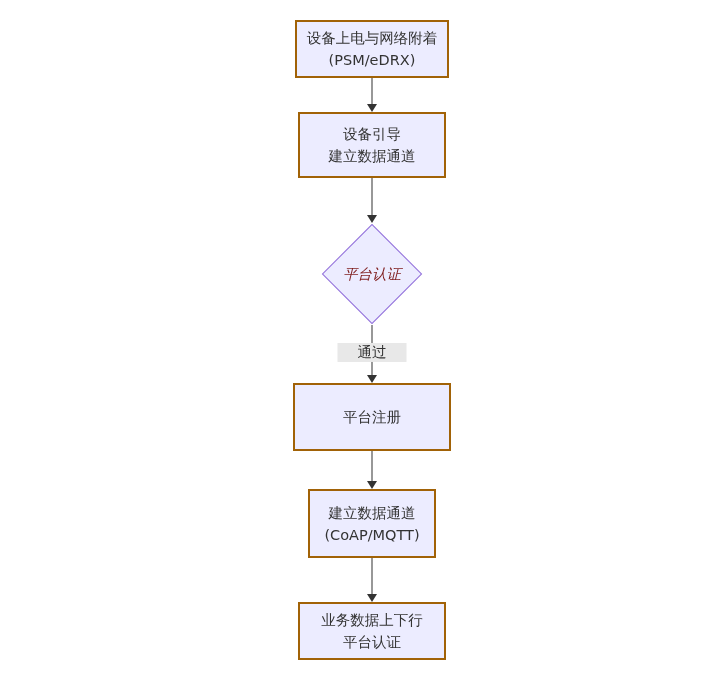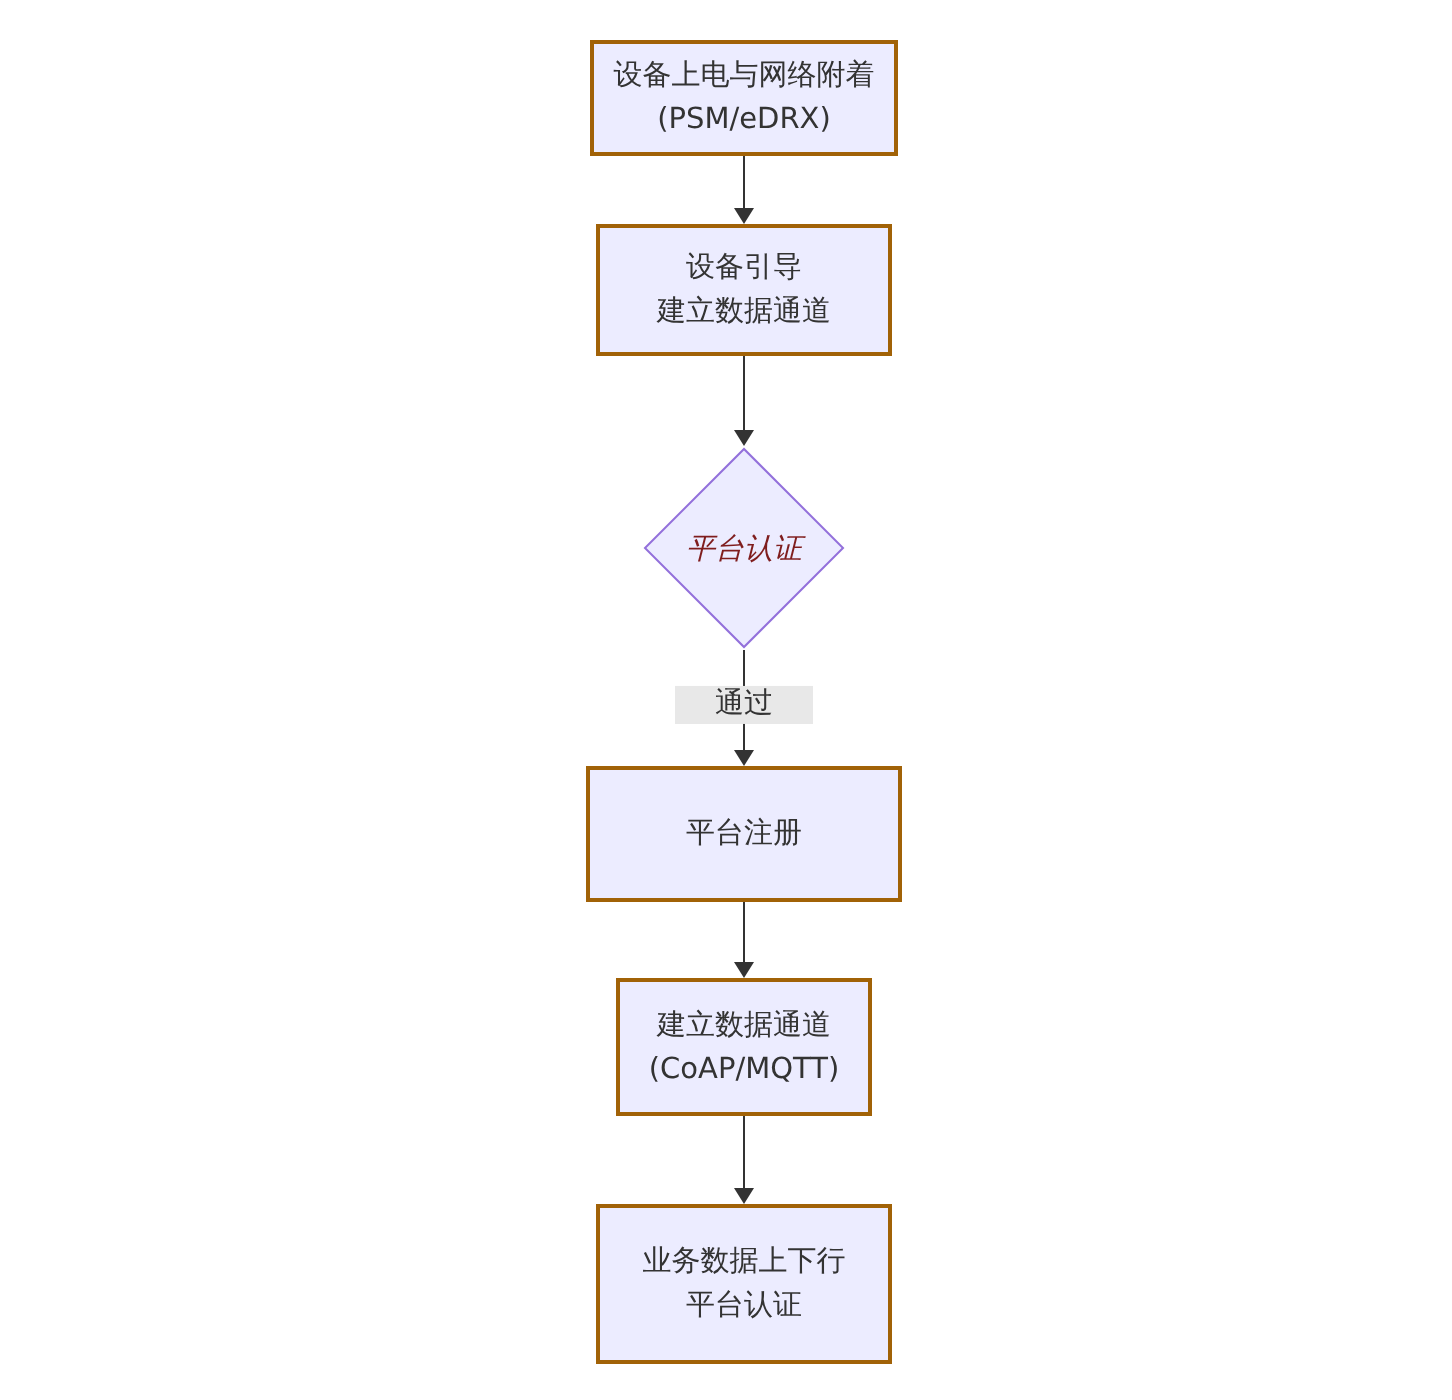--- a/index.html
+++ b/index.html
@@ -149,19 +149,19 @@
     <div class="flow-node" style="width:128px;height:69px;">
       <span class="node-line">建立数据通道</span>
       <span class="node-line">(CoAP/MQTT)</span>
     </div>
 
     <div class="edge" style="height:44px;">
       <div class="edge-line"></div>
       <div class="edge-head"></div>
     </div>
 
-    <div class="flow-node" style="width:148px;height:80px;">
+    <div class="flow-node" style="width:148px;height:58px;">
       <span class="node-line">业务数据上下行</span>
       <span class="node-line">平台认证</span>
     </div>
 
   </div>
 </div>
 
 </body></html>

